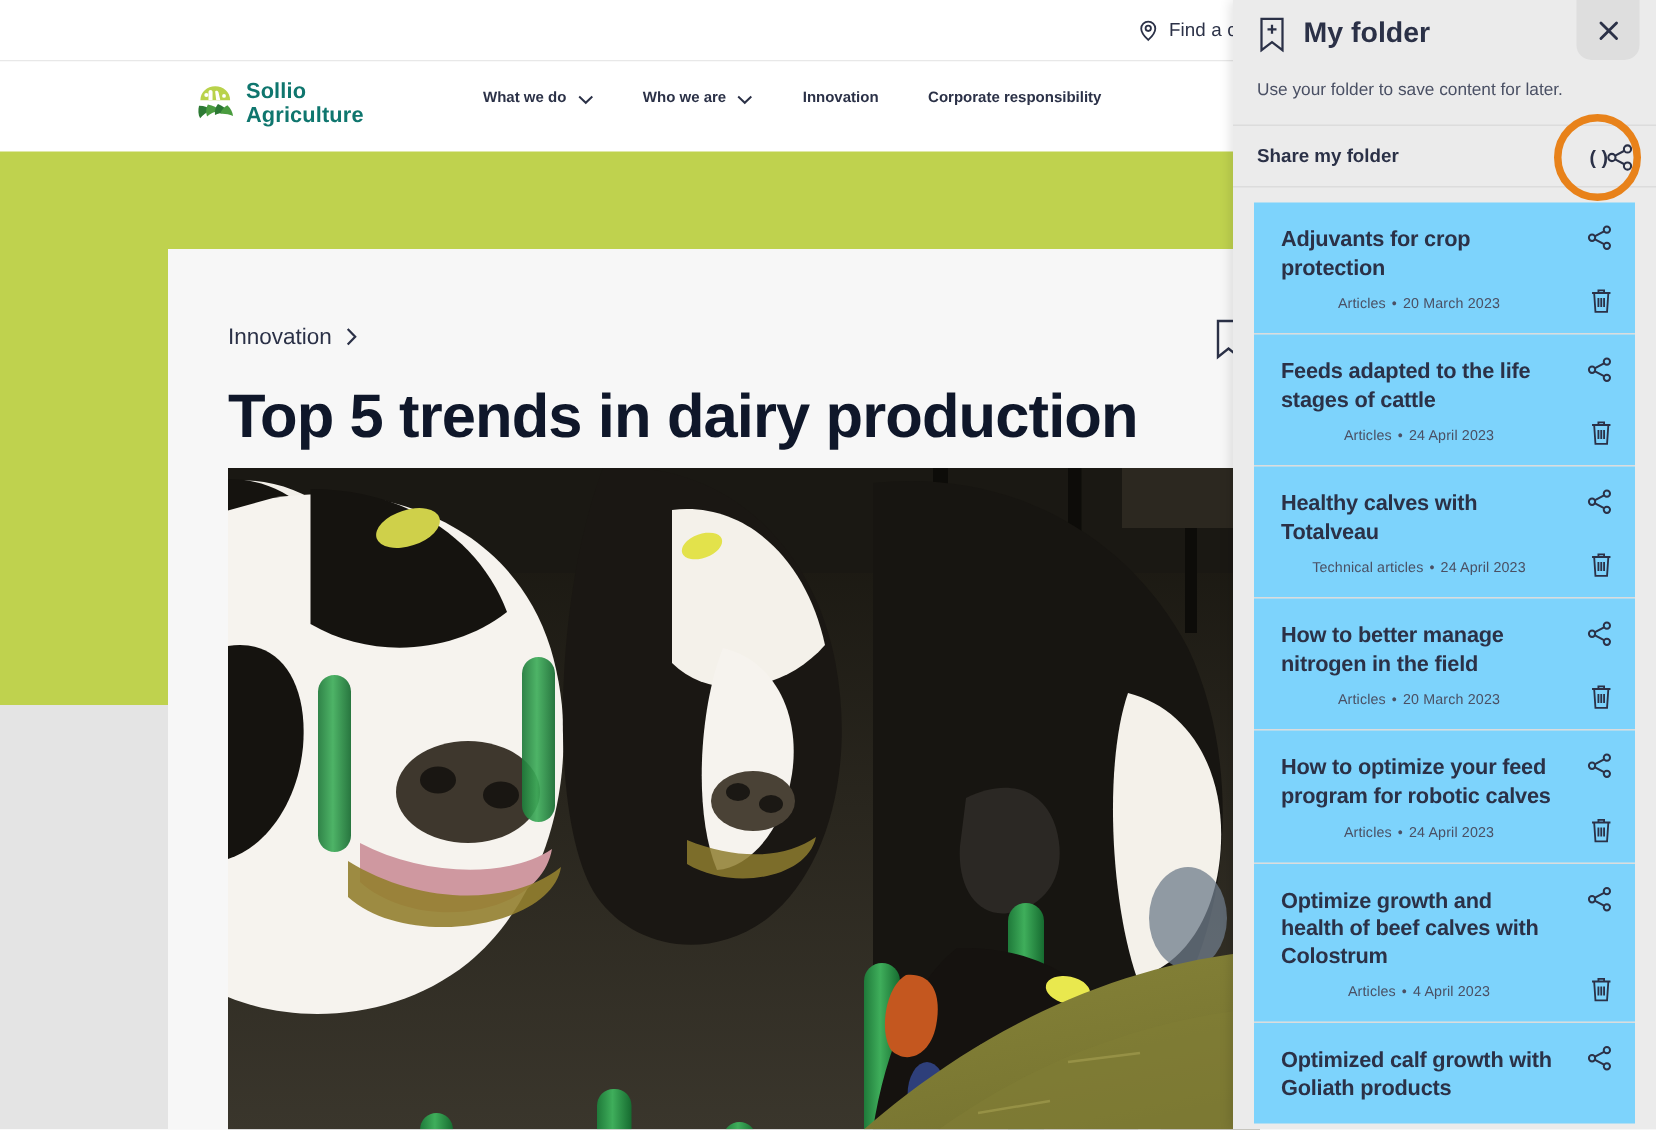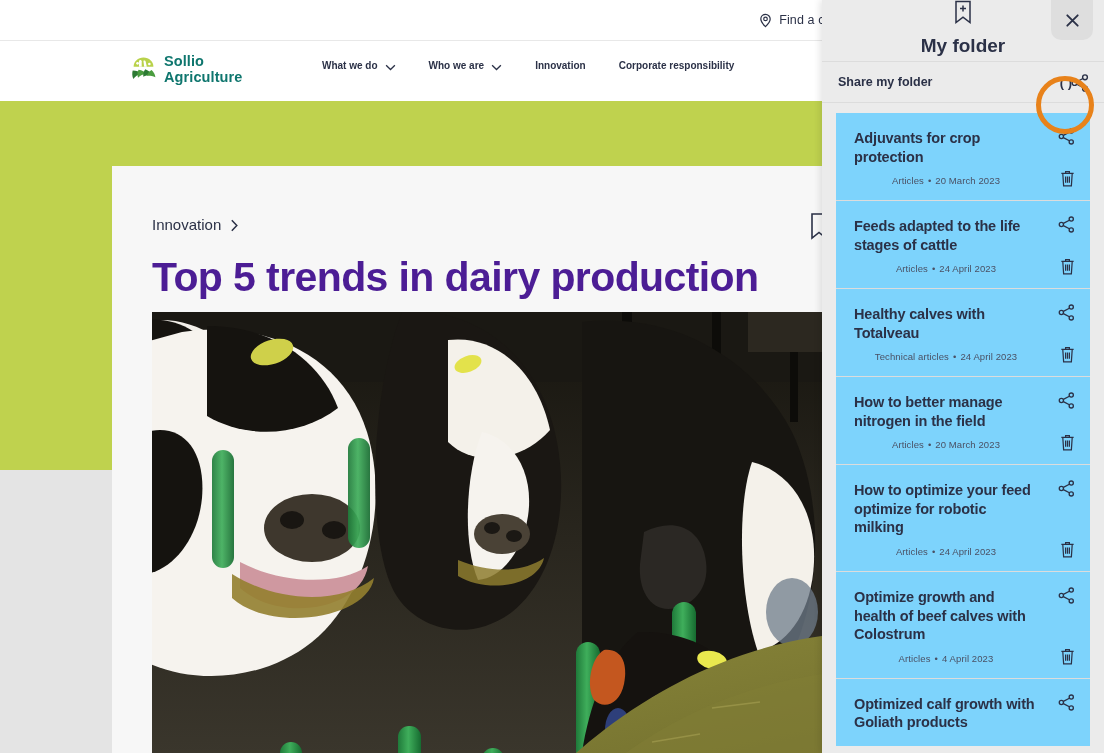--- a/index.html
+++ b/index.html
@@ -68,21 +68,21 @@
     background: #f7f7f7;
   }
   .breadcrumb {
     position:absolute; left: 40px; top: 50px;
     display:flex; align-items:center; gap: 9px;
     font-size: 15px; color:#2b3147;
   }
   .bc-chev { width:9px; height:13px; display:inline-block; }
   .art-title {
     position:absolute; left: 40px; top: 88px;
-    font-size: 41px; font-weight: 700; color:#4c1d95;
+    font-size: 41px; font-weight: 700; color:#0f172a;
     letter-spacing: -0.6px; white-space:nowrap;
   }
   .bookmark-corner {
     position:absolute; right: 10px; top: 46px; width: 22px; height: 28px;
   }
 
   
   .photo {
     position: absolute; left: 152px; top: 312px; width: 688px; height: 441px;
     overflow: hidden; background:#2a2a28;
@@ -93,21 +93,20 @@
   #panel {
     position: absolute; right: 0; top: 0; width: 282px; height: 753px;
     background: #ebebeb;
     box-shadow: -2px 0 7px rgba(0,0,0,.11);
     overflow: hidden;
   }
   .panel-head {
     position:relative; height: 46px;
     display:flex; align-items:center; gap: 11px;
     padding: 0 16px;
-    flex-direction: column;
   }
   .bm-ic { width:20px; height:24px; flex:0 0 auto; }
   .panel-title { font-size: 19px; font-weight: 700; color:#2b3147; }
   .panel-sub {
     font-size: 11.5px; color:#4a5064; padding: 6px 16px 0 16px; line-height:1.4;
   }
   .close-btn {
     position:absolute; right: 11px; top: 0; width: 42px; height: 40px;
     background:#dedede; border-radius: 0 0 10px 10px;
     display:flex; align-items:center; justify-content:center;
@@ -385,20 +384,21 @@
 
       <div class="close-btn">
         <span class="x-ic">
           <svg viewBox="0 0 18 18" width="17" height="17" fill="none" stroke="#2b3147" stroke-width="2" stroke-linecap="round">
             <path d="M3.5 3.5 14.5 14.5M14.5 3.5 3.5 14.5"></path>
           </svg>
         </span>
       </div>
     </div>
 
+    <div class="panel-sub">Use your folder to save content for later.</div>
 
     <div class="share-row">
       <span class="share-label">Share my folder</span>
       <span class="share-count">( )</span>
       <span class="share-btn-top" style="position:absolute;right:14px;top:11px;">
         <svg viewBox="0 0 20 20" width="20" height="20" fill="none" stroke="#2b3147" stroke-width="1.4">
           <circle cx="15" cy="4.3" r="2.4"></circle>
             <circle cx="4.6" cy="10" r="2.4"></circle>
             <circle cx="15" cy="15.7" r="2.4"></circle>
           <path d="M6.8 8.8 12.9 5.5M6.8 11.2 12.9 14.5"></path>
@@ -490,21 +490,21 @@
         <span class="c-trash">
           <svg viewBox="0 0 18 20" width="17" height="19" fill="none" stroke="#2b3147" stroke-width="1.3">
             <path d="M2.5 4.5h13M7 4.5V2.7h4v1.8M4 4.5l.9 13.3h8.2L14 4.5"></path>
             <path d="M7 8v6.4M9 8v6.4M11 8v6.4"></path>
           </svg>
         </span>
       </div>
       <div class="sep"></div>
 
       <div class="card">
-        <div class="card-title">How to optimize your feed optimize for robotic milking</div>
+        <div class="card-title">How to optimize your feed program for robotic calves</div>
         <div class="card-meta">
           <span>Articles</span><span class="dot">•</span><span>24 April 2023</span>
         </div>
         <span class="c-share">
           <svg viewBox="0 0 20 20" width="19" height="19" fill="none" stroke="#2b3147" stroke-width="1.4">
             <circle cx="15" cy="4.3" r="2.2"></circle>
               <circle cx="4.6" cy="10" r="2.2"></circle>
               <circle cx="15" cy="15.7" r="2.2"></circle>
             <path d="M6.7 8.9 13 5.5M6.7 11.1 13 14.5"></path>
           </svg>

